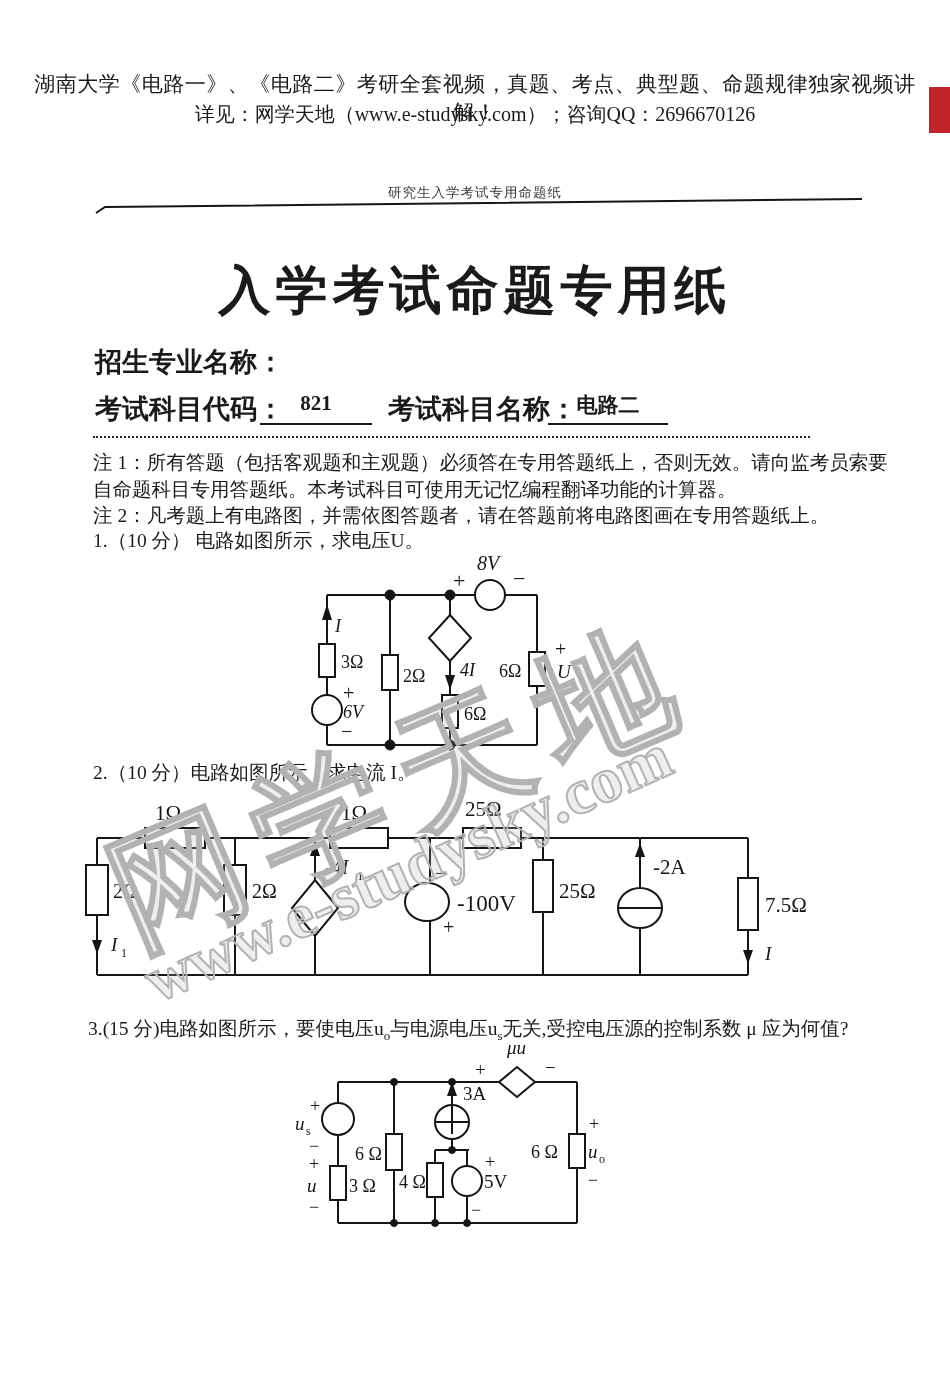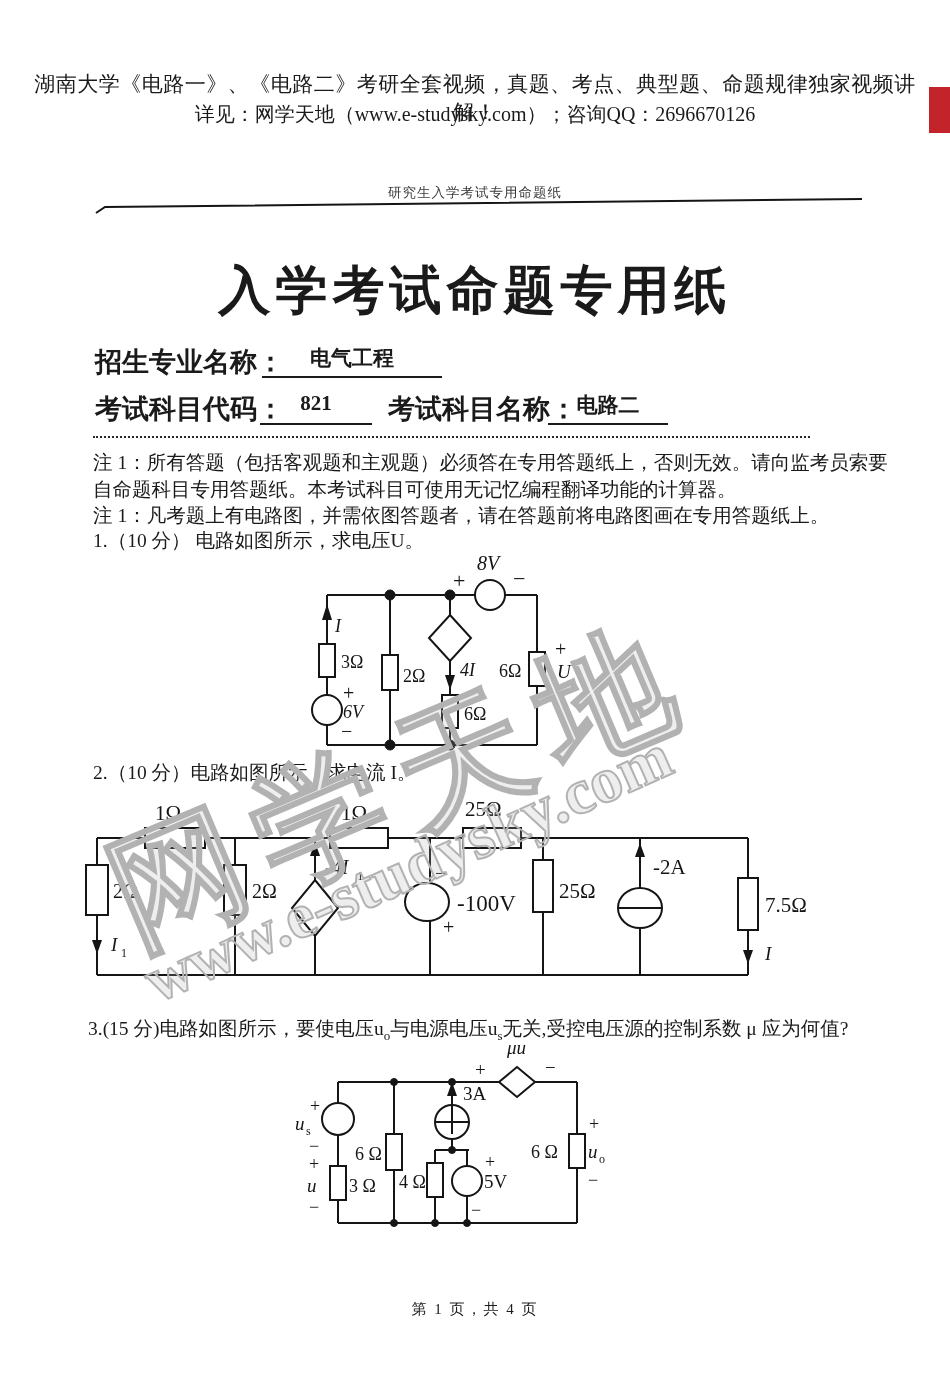--- a/index.html
+++ b/index.html
@@ -44,32 +44,31 @@
   <div class="abs redblock"></div>
 
   <div class="abs ctr paperlabel">研究生入学考试专用命题纸</div>
   <svg class="abs sepline" width="950" height="24" viewBox="0 0 950 24">
     <path class="wire" d="M96,21 L105,15 L862,7" stroke-width="2"></path>
   </svg>
 
   <div class="abs ctr title2">入学考试命题专用纸</div>
 
   <div class="abs formlabel" style="left:95px;top:344px;">招生专业名称：</div>
-  <div class="abs formvalue" style="left:262px;top:344px;width:180px;">电气工程</div>
 
   <div class="abs formlabel" style="left:95px;top:391px;text-align:center;">考试科目代码：</div>
   <div class="abs formvalue" style="left:260px;top:391px;width:112px;">821</div>
   <div class="abs formlabel" style="left:388px;top:391px;">考试科目名称：</div>
   <div class="abs formvalue" style="left:548px;top:391px;width:120px;">电路二</div>
 
   <div class="abs dotline"></div>
 
   <div class="abs body-text" style="left:93px;top:450px;width:800px;">注 1：所有答题（包括客观题和主观题）必须答在专用答题纸上，否则无效。请向监考员索要</div>
   <div class="abs body-text" style="left:93px;top:477px;width:800px;">自命题科目专用答题纸。本考试科目可使用无记忆编程翻译功能的计算器。</div>
-  <div class="abs body-text" style="left:93px;top:503px;width:800px;">注 1：凡考题上有电路图，并需依图答题者，请在答题前将电路图画在专用答题纸上。</div>
+  <div class="abs body-text" style="left:93px;top:503px;width:800px;">注 2：凡考题上有电路图，并需依图答题者，请在答题前将电路图画在专用答题纸上。</div>
 
   <div class="abs body-text" style="left:93px;top:528px;width:800px;">1.（10 分）  电路如图所示，求电压U。</div>
 
   <svg class="abs" style="left:305px;top:540px;" width="300" height="215" viewBox="0 0 300 215">
     <g>
       <path class="wire" d="M22,55 H170 M200,55 H232 M232,55 V205 M22,205 H232"></path>
       <path class="wire" d="M22,55 V104 M22,137 V155 M22,185 V205"></path>
       <path class="wire" d="M85,55 V205 M145,55 V205"></path>
     </g>
     <circle class="comp" cx="185" cy="55" r="15"></circle>
@@ -217,15 +216,14 @@
     <text x="248" y="122" font-size="18">6 Ω</text>
     <text x="306" y="94" font-size="18">+</text>
     <text class="it" x="305" y="122" font-size="19">u</text>
     <text x="316" y="127" font-size="12">o</text>
     <text x="305" y="150" font-size="18">−</text>
   </svg>
 
   <div class="abs wm wm-cn">网学天地</div>
   <div class="abs wm wm-url">www.e-studysky.com</div>
 
-  <div class="abs ctr footer">第 1 页，共 4 页</div>
 
 </div>
 
 </body></html>

